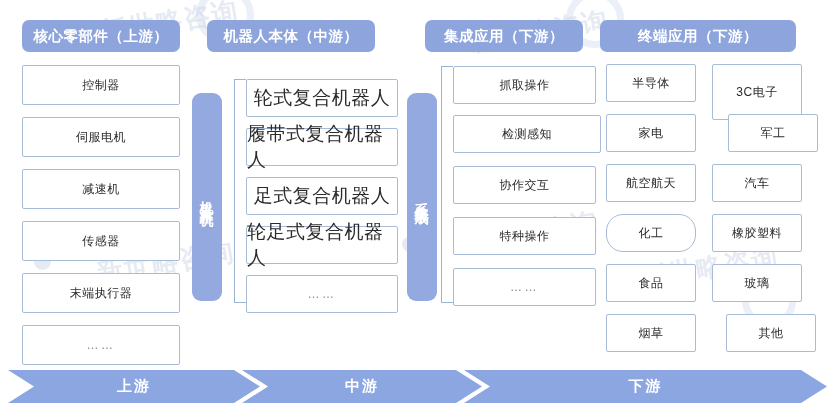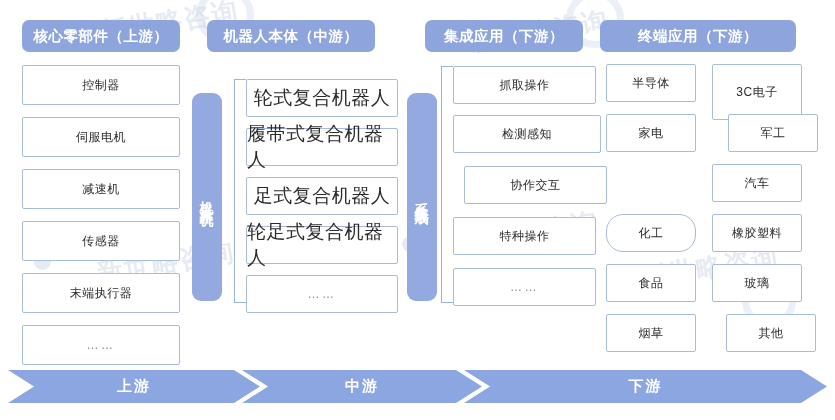--- a/index.html
+++ b/index.html
@@ -177,26 +177,27 @@
   <div class="box dots" style="left:246px; top:275px; width:152px; height:38px;">……</div>
 
   <div class="vbar" style="left:407px; top:93px; width:30px; height:208px;">
     <span>系统集成</span>
   </div>
 
   <div class="bracket" style="left:441px; top:66px; width:12px; height:237px;"></div>
 
   <div class="box" style="left:453px; top:66px;  width:143px; height:38px;">抓取操作</div>
   <div class="box" style="left:453px; top:115px; width:148px; height:38px;">检测感知</div>
-  <div class="box" style="left:453px; top:166px; width:143px; height:38px;margin-left:11px;">协作交互</div>
+  <div class="box" style="left:453px; top:166px; width:143px; height:38px;">协作交互</div>
   <div class="box" style="left:453px; top:217px; width:143px; height:38px;">特种操作</div>
   <div class="box dots" style="left:453px; top:268px; width:143px; height:38px;">……</div>
 
   <div class="box" style="left:606px; top:64px;  width:90px; height:38px;">半导体</div>
   <div class="box" style="left:606px; top:114px; width:90px; height:38px;">家电</div>
+  <div class="box" style="left:606px; top:164px; width:90px; height:38px;">航空航天</div>
   <div class="box" style="left:606px; top:214px; width:90px; height:38px;border-radius:17px;">化工</div>
   <div class="box" style="left:606px; top:264px; width:90px; height:38px;">食品</div>
   <div class="box" style="left:606px; top:314px; width:90px; height:38px;">烟草</div>
 
   <div class="box" style="left:712px; top:64px;  width:90px; height:56px;">3C电子</div>
   <div class="box" style="left:712px; top:114px; width:90px; height:38px;margin-left:16px;">军工</div>
   <div class="box" style="left:712px; top:164px; width:90px; height:38px;">汽车</div>
   <div class="box" style="left:712px; top:214px; width:90px; height:38px;">橡胶塑料</div>
   <div class="box" style="left:712px; top:264px; width:90px; height:38px;">玻璃</div>
   <div class="box" style="left:726px; top:314px; width:90px; height:38px;">其他</div>

